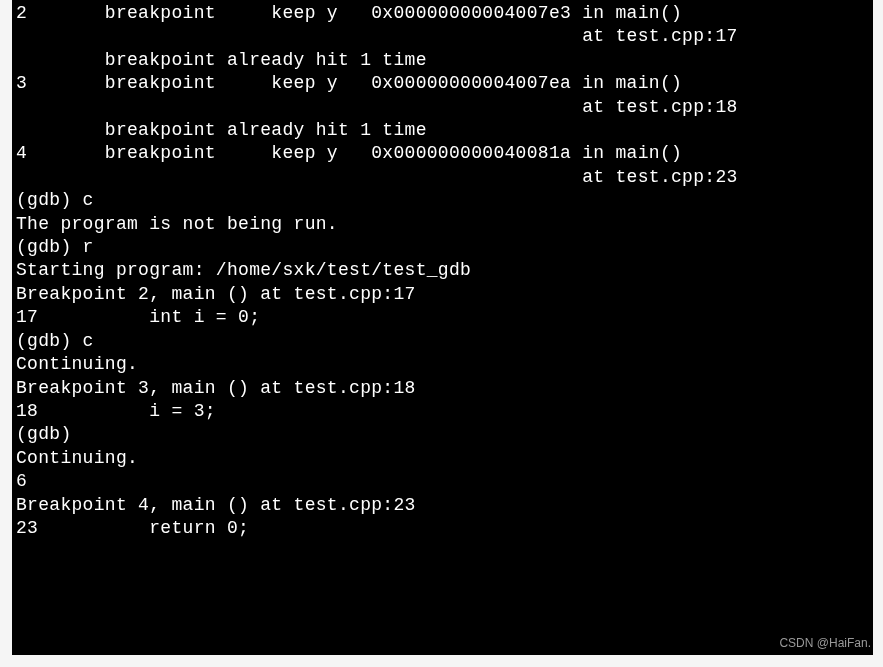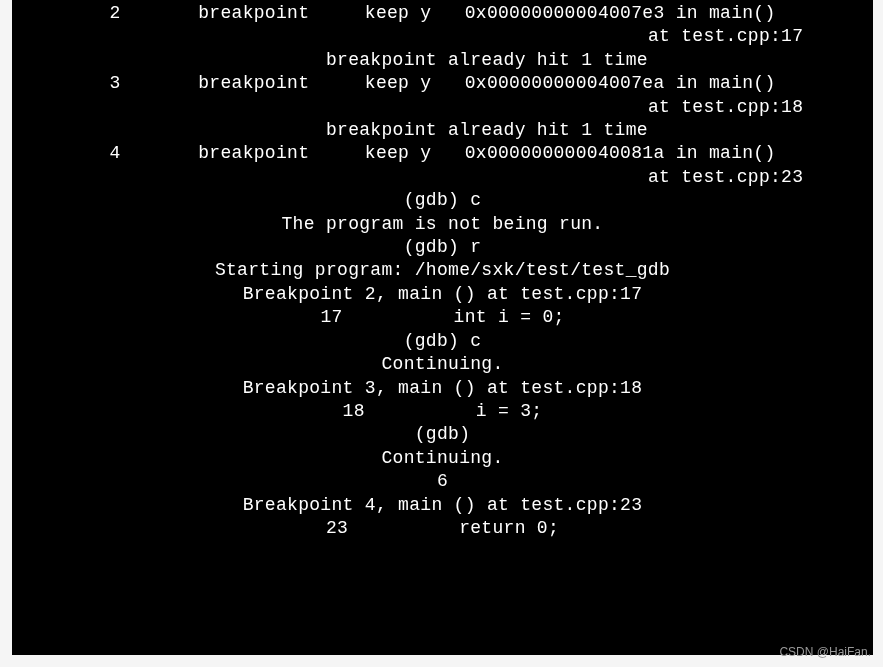--- a/index.html
+++ b/index.html
@@ -20,25 +20,24 @@
       color: #ffffff;
       width: 861px;
       height: 655px;
       margin: 0 0 0 12px;
       padding: 2px 4px;
       font-size: 18px;
       line-height: 23.4px;
       white-space: pre;
       overflow: hidden;
       letter-spacing: 0.3px;
-      text-align: center;
     }
     .watermark {
       position: absolute;
-      bottom: 8px;
+      bottom: 17px;
       right: 12px;
       color: #999999;
       font-size: 12px;
       font-family: Arial, sans-serif;
     }
     .line {
       display: block;
     }
   </style>
 </head>

